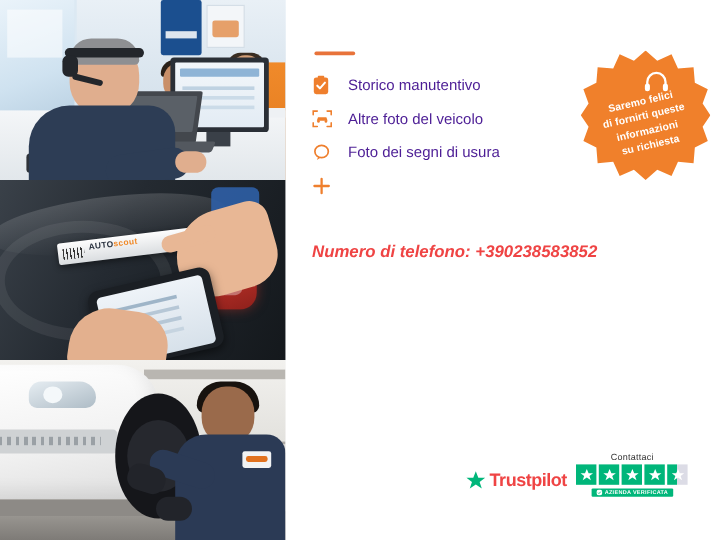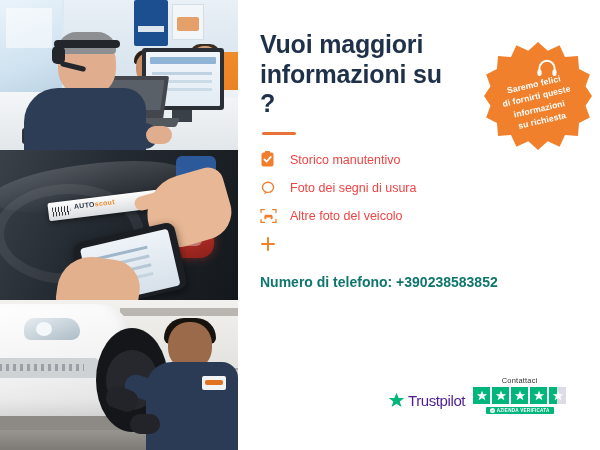--- a/index.html
+++ b/index.html
@@ -102,29 +102,29 @@
   .panel{flex:1;position:relative;background:#ffffff;padding:30px 22px 0 22px;box-sizing:border-box;}
   .headline{
     font-size:25px;line-height:1.18;font-weight:bold;color:#1f3149;
     letter-spacing:-.2px;margin:0;max-width:200px;
   }
   .divider{width:34px;height:3px;background:#e8733a;margin:13px 0 11px 2px;border-radius:2px;}
 
   .feature-list{list-style:none;margin:0;padding:0;}
   .feature{display:flex;align-items:center;height:28px;}
   .feature .ico{width:24px;height:20px;flex:0 0 24px;display:flex;align-items:center;justify-content:flex-start;}
-  .feature .txt{font-size:12.5px;color:#ef4444;margin-left:6px;}
-
-  .phone-line{margin-top:16px;font-size:14px;font-weight:bold;color:#0f766e;}
+  .feature .txt{font-size:12.5px;color:#4c1d95;margin-left:6px;}
+
+  .phone-line{margin-top:32px;font-size:14px;font-weight:bold;color:#ef4444;font-style:italic;}
   .sub{margin-top:7px;font-size:11.5px;line-height:1.55;color:#46566a;}
 
   
   .tp{position:absolute;left:150px;bottom:36px;display:flex;align-items:flex-end;gap:8px;}
   .tp-logo{display:flex;align-items:center;gap:3px;padding-bottom:5px;}
-  .tp-logo .word{font-size:15px;font-weight:normal;color:#4c1d95;letter-spacing:-.4px;}
+  .tp-logo .word{font-size:15px;font-weight:bold;color:#ef4444;letter-spacing:-.4px;}
   .tp-right{display:flex;flex-direction:column;align-items:center;}
   .ecc{font-size:7.5px;color:#333;letter-spacing:.2px;margin-bottom:2px;}
   .stars{display:flex;gap:2px;}
   .star-box{width:17px;height:17px;background:#00b67a;display:flex;align-items:center;justify-content:center;}
   .star-box.half{background:linear-gradient(90deg,#00b67a 50%,#dcdce6 50%);}
   .verif{margin-top:3px;display:flex;align-items:center;gap:2px;background:#00b67a;padding:1px 4px;border-radius:1px;}
   .verif .vt{font-size:4.6px;color:#fff;letter-spacing:.25px;font-weight:bold;}
 
   
   .badge{position:absolute;right:8px;top:42px;width:108px;height:108px;}
@@ -215,60 +215,59 @@
           <div class="arm"></div>
         <div class="glove"></div>
           <div class="glove2"></div>
       </div>
     </div>
 
   </div>
 
   <div class="panel">
 
-    <h1 class="headline">Vuoi maggiori informazioni su ?</h1>
     <div class="divider"></div>
 
     <ul class="feature-list">
 
       <li class="feature">
         <span class="ico">
           <svg width="15" height="17" viewBox="0 0 15 17">
             <rect x="1.5" y="1.5" width="12" height="14" rx="2" fill="#ef7f2d"></rect>
             <rect x="4.8" y="0" width="5.4" height="3" rx="1" fill="#ef7f2d"></rect>
             <path d="M4.4 8.4 L6.6 10.6 L10.8 5.9" stroke="#ffffff" stroke-width="1.7" fill="none" stroke-linecap="round" stroke-linejoin="round"></path>
           </svg>
         </span>
         <span class="txt">Storico manutentivo</span>
       </li>
 
-
-      <li class="feature">
-        <span class="ico">
-          <svg width="16" height="16" viewBox="0 0 16 16">
-            <ellipse cx="8" cy="7.3" rx="5.6" ry="5.1" fill="none" stroke="#ef7f2d" stroke-width="1.4"></ellipse>
-            <path d="M5.2 11.4 L4.1 14.4 L7.3 12.3 Z" fill="#ef7f2d"></path>
-          </svg>
-        </span>
-        <span class="txt">Foto dei segni di usura</span>
-      </li>
 
       <li class="feature">
         <span class="ico">
           <svg width="17" height="16" viewBox="0 0 17 16">
             <path d="M1 4.6 V1.6 H4.4" stroke="#ef7f2d" stroke-width="1.3" fill="none" stroke-linecap="round"></path>
             <path d="M12.6 1.6 H16 V4.6" stroke="#ef7f2d" stroke-width="1.3" fill="none" stroke-linecap="round"></path>
             <path d="M16 11.4 V14.4 H12.6" stroke="#ef7f2d" stroke-width="1.3" fill="none" stroke-linecap="round"></path>
             <path d="M4.4 14.4 H1 V11.4" stroke="#ef7f2d" stroke-width="1.3" fill="none" stroke-linecap="round"></path>
             <path d="M4 9.6 L5 6.8 H12 L13 9.6 Z" fill="#ef7f2d"></path>
             <circle cx="5.4" cy="10.2" r="1.1" fill="#ef7f2d"></circle>
             <circle cx="11.6" cy="10.2" r="1.1" fill="#ef7f2d"></circle>
           </svg>
         </span>
         <span class="txt">Altre foto del veicolo</span>
+      </li>
+
+      <li class="feature">
+        <span class="ico">
+          <svg width="16" height="16" viewBox="0 0 16 16">
+            <ellipse cx="8" cy="7.3" rx="5.6" ry="5.1" fill="none" stroke="#ef7f2d" stroke-width="1.4"></ellipse>
+            <path d="M5.2 11.4 L4.1 14.4 L7.3 12.3 Z" fill="#ef7f2d"></path>
+          </svg>
+        </span>
+        <span class="txt">Foto dei segni di usura</span>
       </li>
 
       <li class="feature">
         <span class="ico">
           <svg width="16" height="16" viewBox="0 0 16 16">
             <path d="M8 2 V14 M2 8 H14" stroke="#ef7f2d" stroke-width="1.9" stroke-linecap="round"></path>
           </svg>
         </span>
       </li>
 

